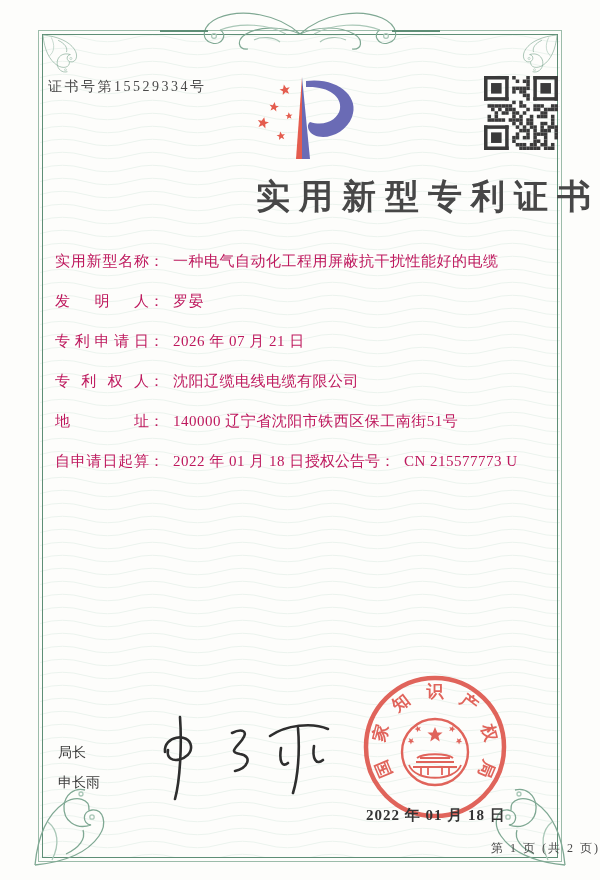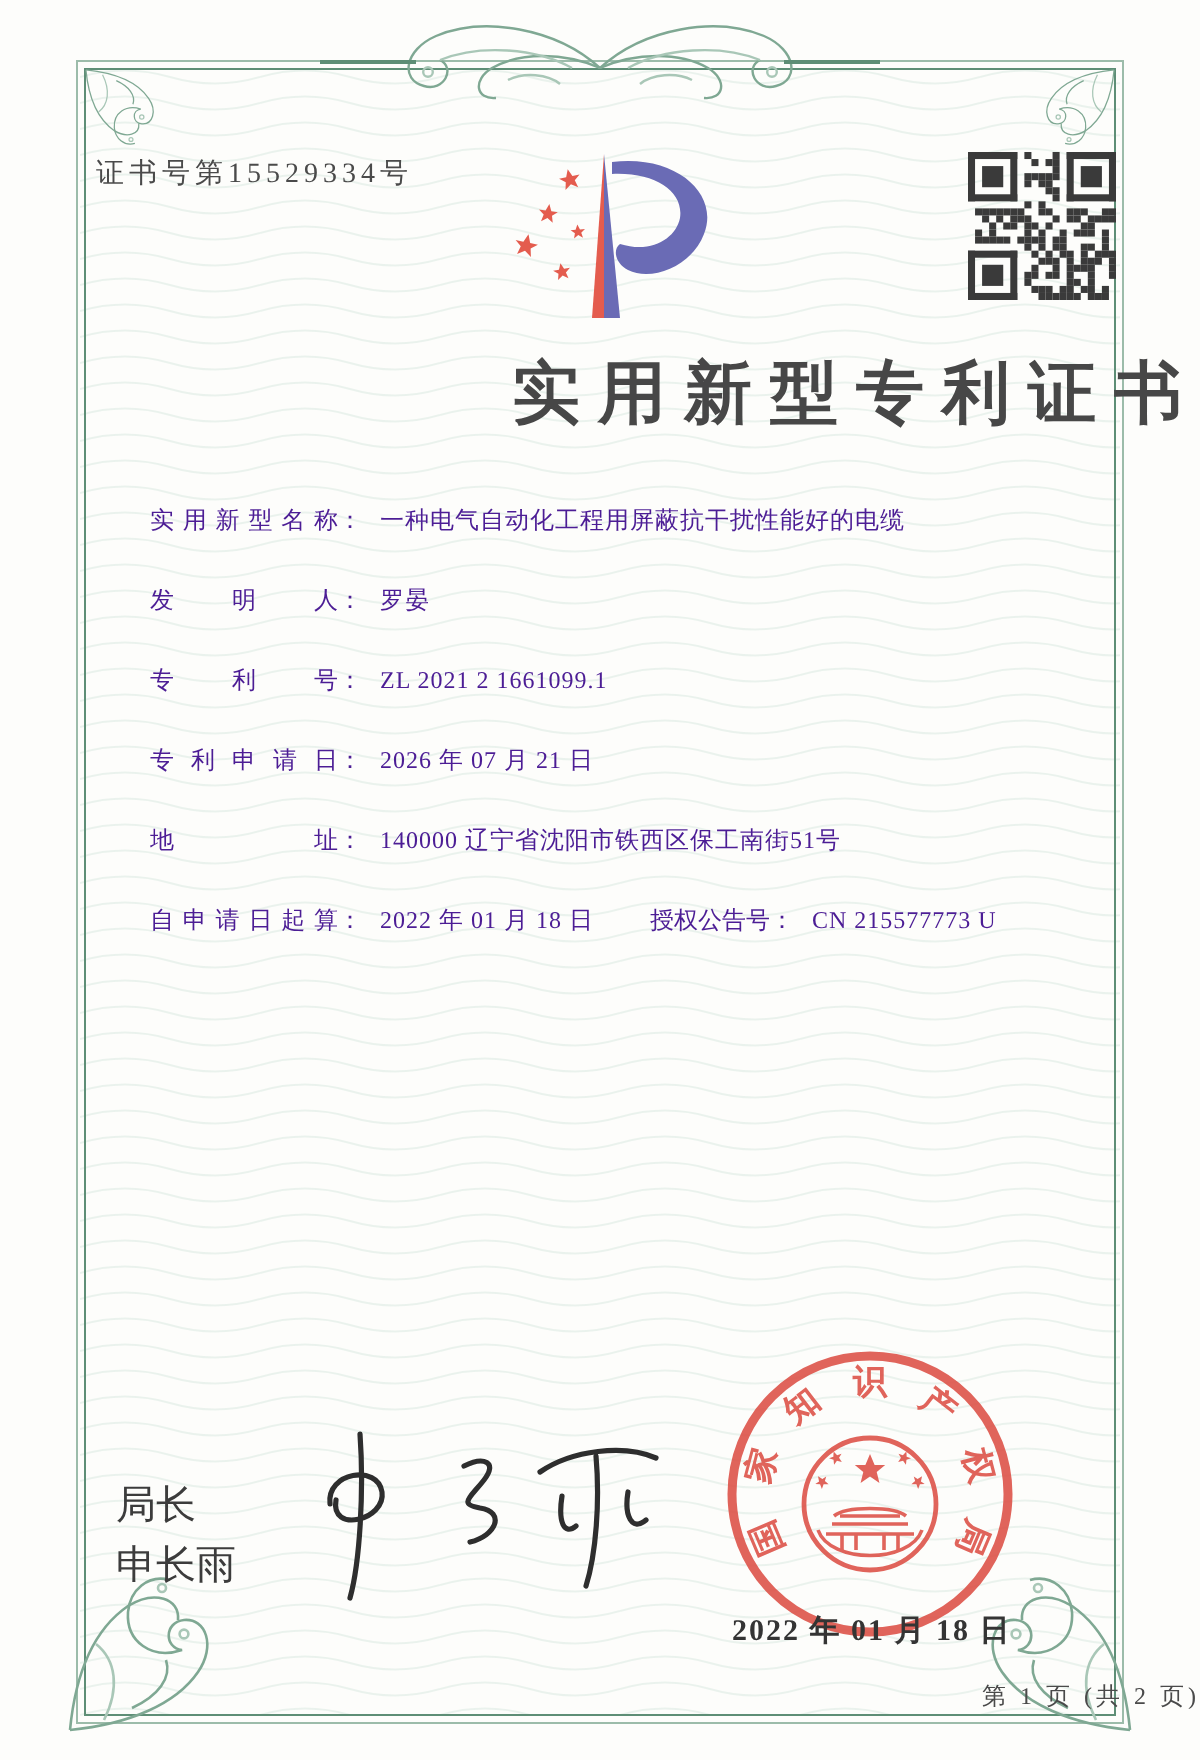--- a/index.html
+++ b/index.html
@@ -24,32 +24,32 @@
   .orn-tl { left:30px; top:22px; width:70px; height:70px; transform:scale(-0.7,-0.7); }
   .orn-tr { right:30px; top:22px; width:70px; height:70px; transform:scale(0.7,-0.7); }
 
   .cert-no { position:absolute; left:48px; top:78px; font-size:14px; letter-spacing:2.5px; color:#4a4a4a; }
   .logo { position:absolute; left:240px; top:73px; width:130px; height:92px; }
   .qr { position:absolute; left:484px; top:76px; width:74px; height:74px; }
 
   .title { position:absolute; left:0; top:174px; width:100%; text-align:right;
     font-size:34px; font-weight:600; letter-spacing:9px; color:#474747; }
 
-  .fields { position:absolute; left:55px; top:252px; width:500px; font-size:12px; color:#4c1d95;margin-left:20px; }
+  .fields { position:absolute; left:55px; top:252px; width:500px; font-size:15px; color:#be185d; }
   .frow { position:relative; height:40px; }
   .flabel { display:inline-block; width:94px; text-align:justify; text-align-last:justify; vertical-align:top; }
   .fcolon { display:inline-block; margin-right:9px; }
   .fvalue { letter-spacing:.5px; }
   .fgroup-right { position:absolute; left:250px; top:0; }
 
   .body-text { position:absolute; left:50px; top:530px; width:502px;
     font-size:14.5px; line-height:22px; text-align:justify; color:#3c3c3c; }
   .body-text p { text-indent:2em; margin:0; }
 
-  .officer { position:absolute; left:58px; top:738px; font-size:20px; line-height:30px; color:#3c3c3c; }
+  .officer { position:absolute; left:58px; top:738px; font-size:14px; line-height:30px; color:#3c3c3c; }
   .signature { position:absolute; left:135px; top:705px; width:220px; height:105px; }
 
   .seal { position:absolute; left:360px; top:672px; width:150px; height:150px; z-index:2; }
   .seal-date { position:absolute; left:366px; top:806px; font-size:15px; letter-spacing:1px;
     color:#343434; z-index:3; font-weight:600; }
 
   .footer { position:absolute; left:0; top:840px; width:100%; text-align:right;
     font-size:12px; letter-spacing:2px; color:#4a4a4a; }
 
   .seal-char { font-size:17px; font-weight:bold; fill:#dd4f45; font-family:"Liberation Serif",serif; }
@@ -281,24 +281,24 @@
   <div class="title">实用新型专利证书</div>
 
   <div class="fields">
     <div class="frow">
       <span class="flabel">实用新型名称</span><span class="fcolon">：</span><span class="fvalue">一种电气自动化工程用屏蔽抗干扰性能好的电缆</span>
     </div>
     <div class="frow">
       <span class="flabel">发明人</span><span class="fcolon">：</span><span class="fvalue">罗晏</span>
     </div>
     <div class="frow">
-      <span class="flabel">专利号</span><span class="fcolon">：</span><span class="fvalue">ZL 2021 2 1661099.1</span>
-    </div>
-    <div class="frow">
       <span class="flabel">专利申请日</span><span class="fcolon">：</span><span class="fvalue">2026 年 07 月 21 日</span>
+    </div>
+    <div class="frow">
+      <span class="flabel">专利权人</span><span class="fcolon">：</span><span class="fvalue">沈阳辽缆电线电缆有限公司</span>
     </div>
     <div class="frow">
       <span class="flabel">地址</span><span class="fcolon">：</span><span class="fvalue">140000 辽宁省沈阳市铁西区保工南街51号</span>
     </div>
     <div class="frow">
       <span>
         <span class="flabel">自申请日起算</span><span class="fcolon">：</span><span class="fvalue">2022 年 01 月 18 日</span>
       </span>
       <span class="fgroup-right">
         <span>授权公告号</span><span class="fcolon">：</span><span class="fvalue">CN 215577773 U</span>

